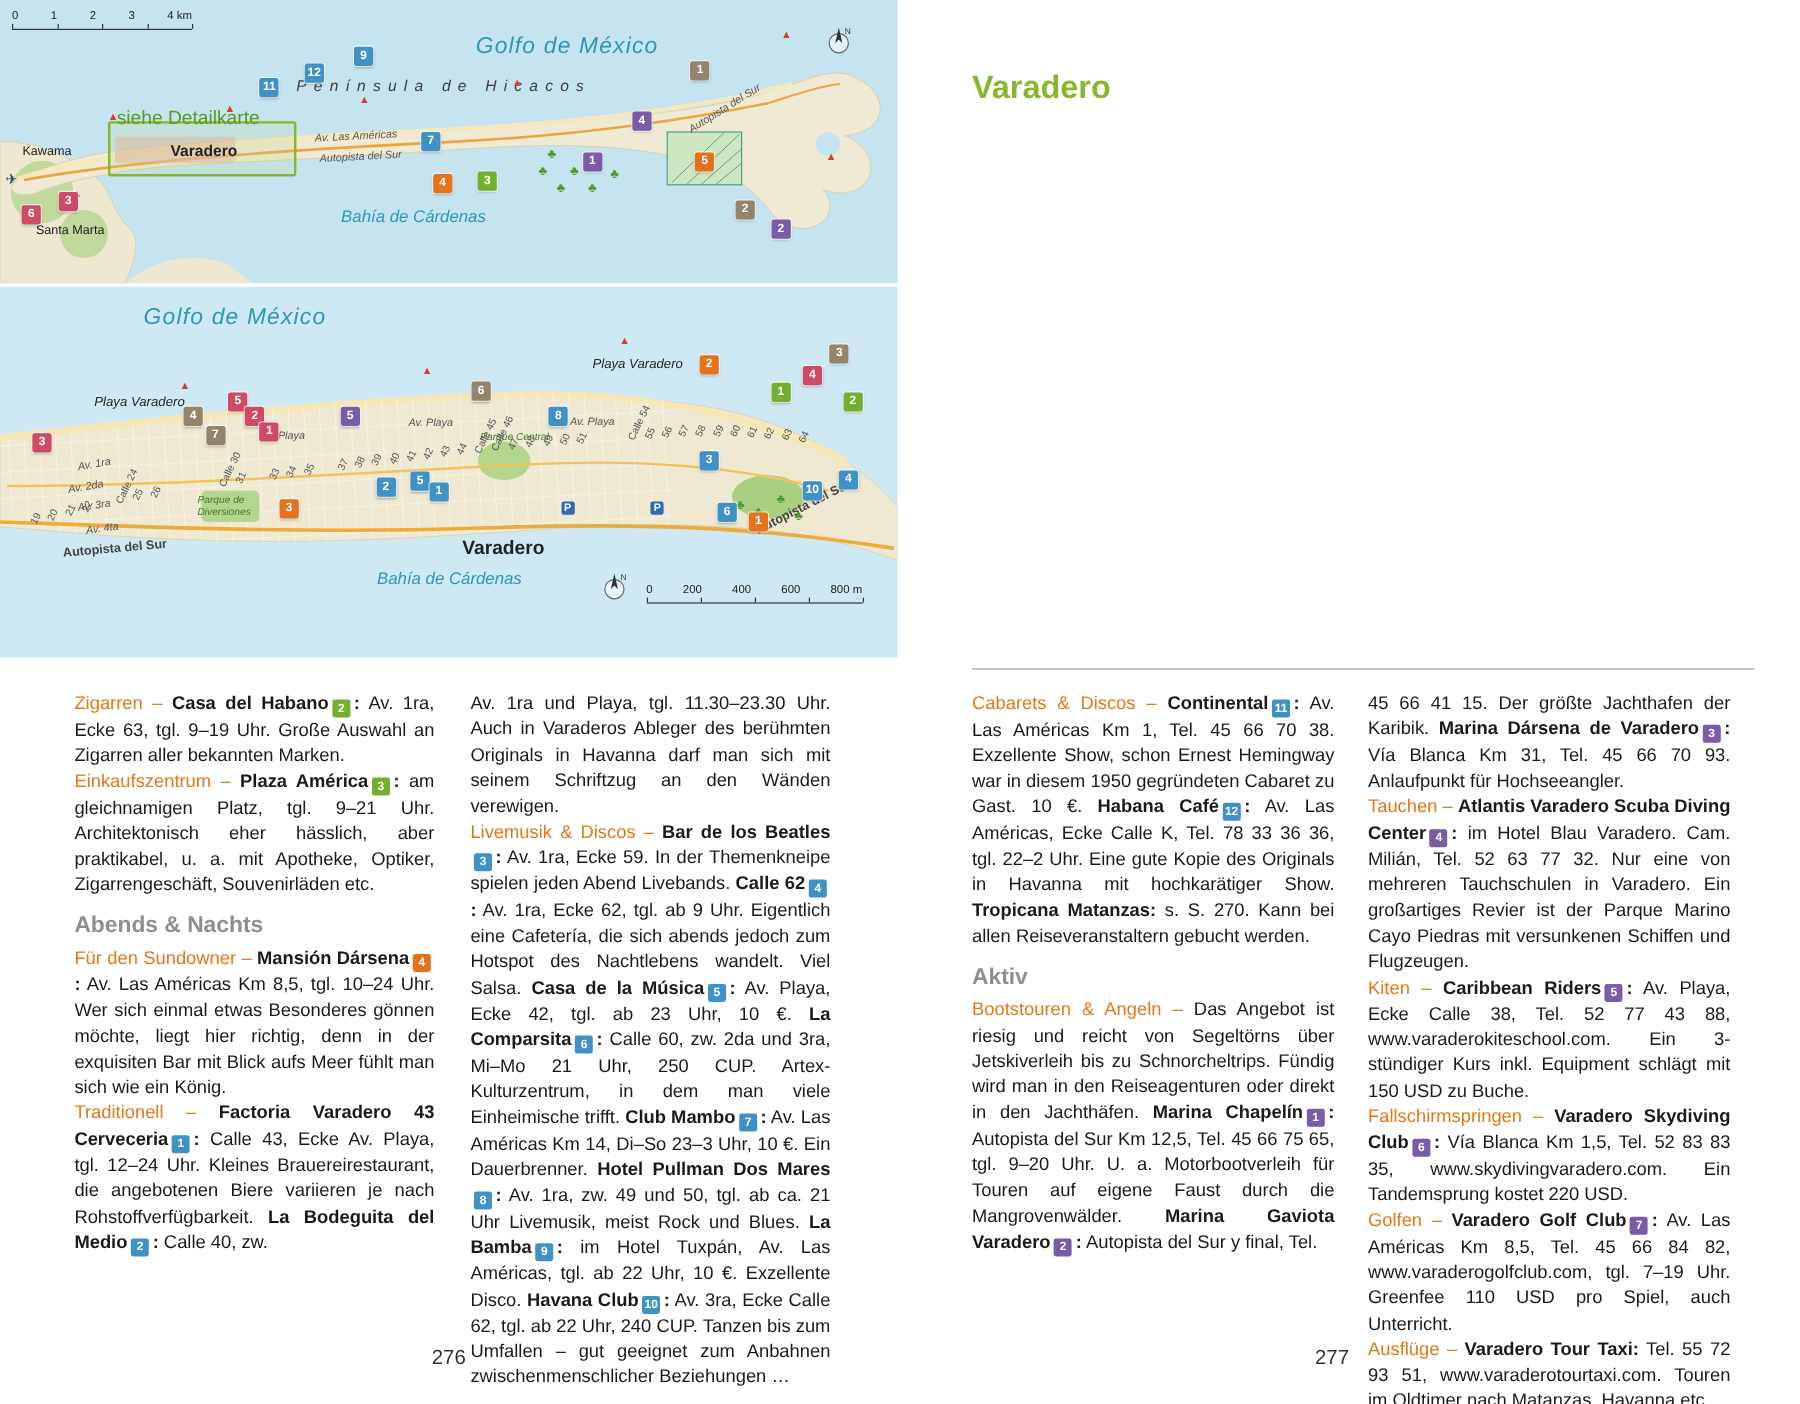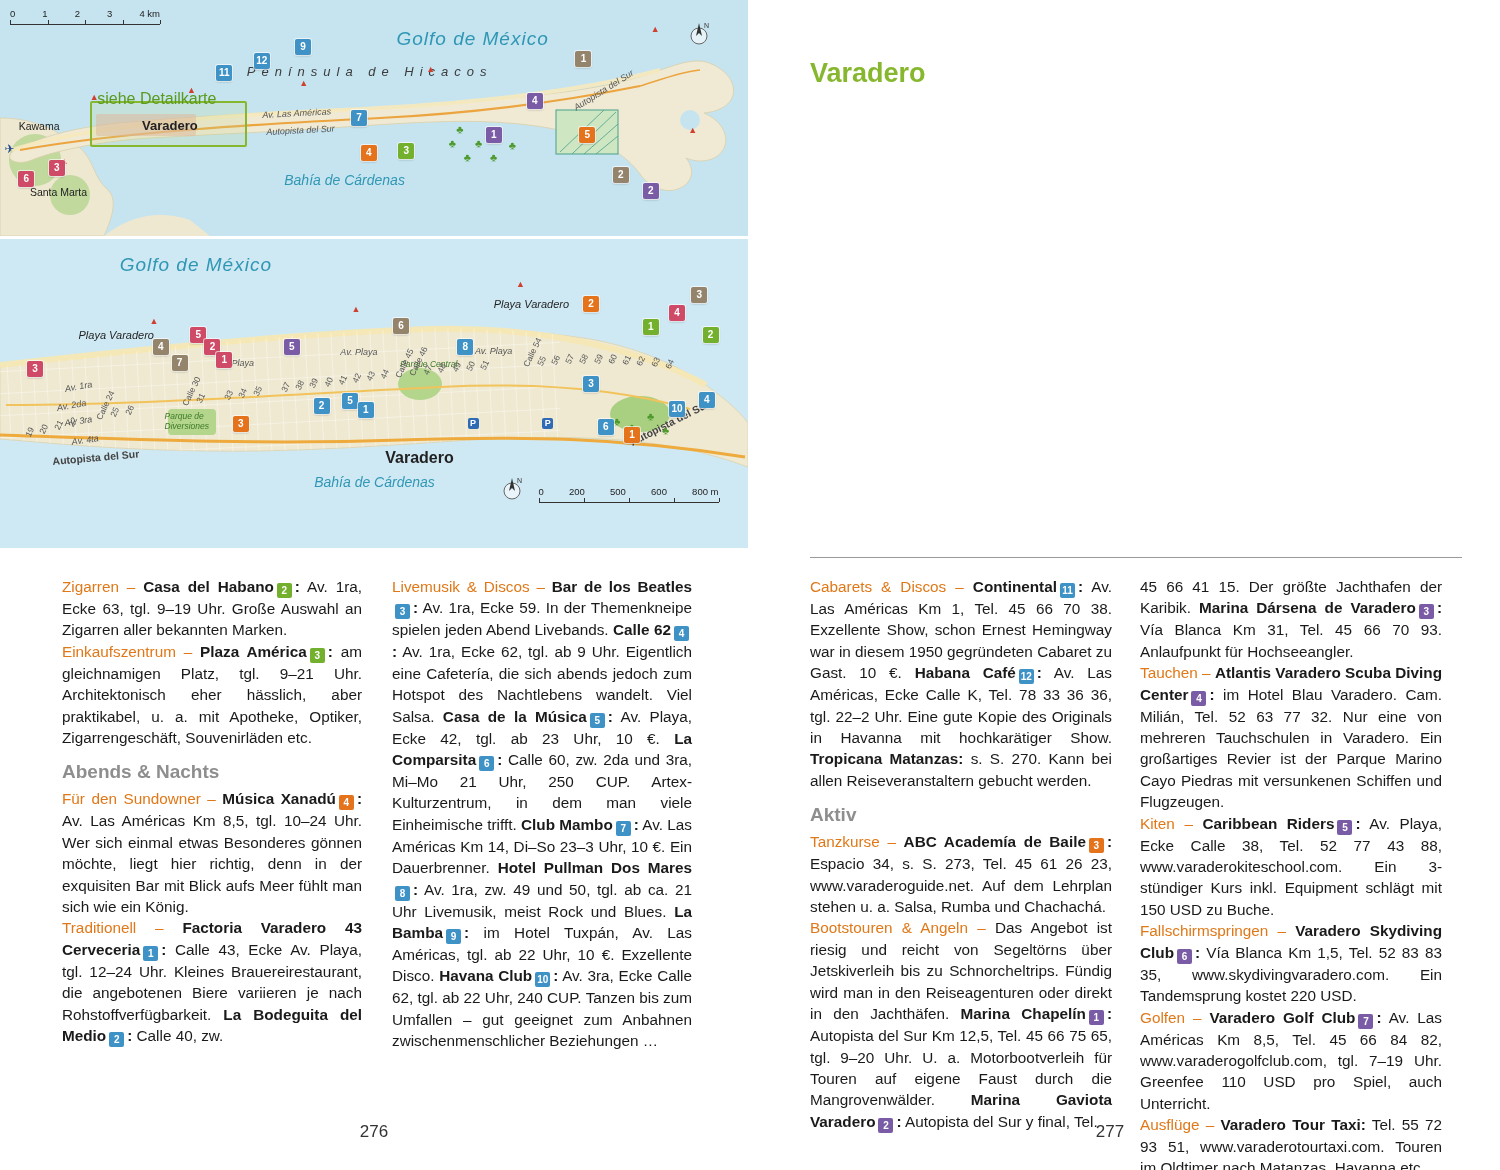--- a/index.html
+++ b/index.html
@@ -165,21 +165,21 @@
           <ellipse cx="420" cy="145" rx="22" ry="16" fill="#b3d68c"></ellipse>
           <rect x="168" y="170" width="48" height="26" rx="4" fill="#b3d68c"></rect>
           <ellipse cx="640" cy="175" rx="30" ry="18" fill="#a8d080"></ellipse>
           <path d="M0,196 C120,200 260,206 400,201 C520,197 620,198 745,218" fill="none" stroke="#eeaa3c" stroke-width="3"></path>
           <path d="M6,166 C140,166 300,155 440,148 C540,143 620,150 690,170" fill="none" stroke="#f2c35a" stroke-width="2"></path>
         </svg>
         <div class="scalebar" style="left:72%;top:80%;width:180px;">
           <div class="scale-labels">
               <span>0</span>
               <span>200</span>
-              <span>500</span>
+              <span>400</span>
               <span>600</span>
               <span>800 m</span>
             </div>
             <div class="scale-line">
               <i style="left: 0%;"></i>
               <i style="left: 25%;"></i>
               <i style="left: 50%;"></i>
               <i style="left: 75%;"></i>
               <i style="left: 100%;"></i>
             </div>
@@ -275,39 +275,39 @@
           <div class="mapmk" style="background: rgb(228, 115, 28); left: 84.5%; top: 63.5%;">1</div>
           <div class="mapmk" style="background: rgb(63, 146, 198); left: 90.5%; top: 55%;">10</div>
           <div class="mapmk" style="background: rgb(63, 146, 198); left: 94.5%; top: 52%;">4</div>
         </div>
     </div>
 
     <div class="txtcol" id="col1">
         <p><span class="lead">Zigarren – </span><span class="b">Casa del Habano</span><span class="mk" style="background: rgb(114, 176, 46);">2</span><span class="b">:</span><span class=""> Av. 1ra, Ecke 63, tgl. 9–19 Uhr. Große Auswahl an Zigarren aller bekannten Marken.</span></p>
         <p><span class="lead">Einkaufszentrum – </span><span class="b">Plaza América</span><span class="mk" style="background: rgb(114, 176, 46);">3</span><span class="b">:</span><span class=""> am gleichnamigen Platz, tgl. 9–21 Uhr. Architektonisch eher hässlich, aber praktikabel, u. a. mit Apotheke, Optiker, Zigarrengeschäft, Souvenirläden etc.</span></p>
         <div class="colhead">Abends &amp; Nachts</div>
-        <p><span class="lead">Für den Sundowner – </span><span class="b">Música Xanadú</span><span class="mk" style="background: rgb(228, 115, 28);">4</span><span class="b">:</span><span class=""> Av. Las Américas Km 8,5, tgl. 10–24 Uhr. Wer sich einmal etwas Besonderes gönnen möchte, liegt hier richtig, denn in der exquisiten Bar mit Blick aufs Meer fühlt man sich wie ein König.</span></p>
+        <p><span class="lead">Für den Sundowner – </span><span class="b">Mansión Dársena</span><span class="mk" style="background: rgb(228, 115, 28);">4</span><span class="b">:</span><span class=""> Av. Las Américas Km 8,5, tgl. 10–24 Uhr. Wer sich einmal etwas Besonderes gönnen möchte, liegt hier richtig, denn in der exquisiten Bar mit Blick aufs Meer fühlt man sich wie ein König.</span></p>
         <p><span class="lead">Traditionell – </span><span class="b">Factoria Varadero 43 Cerveceria</span><span class="mk" style="background: rgb(63, 146, 198);">1</span><span class="b">:</span><span class=""> Calle 43, Ecke Av. Playa, tgl. 12–24 Uhr. Kleines Brauereirestaurant, die angebotenen Biere variieren je nach Rohstoffverfügbarkeit. </span><span class="b">La Bodeguita del Medio</span><span class="mk" style="background: rgb(63, 146, 198);">2</span><span class="b">:</span><span class=""> Calle 40, zw.</span></p>
       </div>
     <div class="txtcol" id="col2">
+        <p><span class="">Av. 1ra und Playa, tgl. 11.30–23.30 Uhr. Auch in Varaderos Ableger des berühmten Originals in Havanna darf man sich mit seinem Schriftzug an den Wänden verewigen.</span></p>
         <p><span class="lead">Livemusik &amp; Discos – </span><span class="b">Bar de los Beatles</span><span class="mk" style="background: rgb(63, 146, 198);">3</span><span class="b">:</span><span class=""> Av. 1ra, Ecke 59. In der Themenkneipe spielen jeden Abend Livebands. </span><span class="b">Calle 62</span><span class="mk" style="background: rgb(63, 146, 198);">4</span><span class="b">:</span><span class=""> Av. 1ra, Ecke 62, tgl. ab 9 Uhr. Eigentlich eine Cafetería, die sich abends jedoch zum Hotspot des Nachtlebens wandelt. Viel Salsa. </span><span class="b">Casa de la Música</span><span class="mk" style="background: rgb(63, 146, 198);">5</span><span class="b">:</span><span class=""> Av. Playa, Ecke 42, tgl. ab 23 Uhr, 10 €. </span><span class="b">La Comparsita</span><span class="mk" style="background: rgb(63, 146, 198);">6</span><span class="b">:</span><span class=""> Calle 60, zw. 2da und 3ra, Mi–Mo 21 Uhr, 250 CUP. Artex-Kulturzentrum, in dem man viele Einheimische trifft. </span><span class="b">Club Mambo</span><span class="mk" style="background: rgb(63, 146, 198);">7</span><span class="b">:</span><span class=""> Av. Las Américas Km 14, Di–So 23–3 Uhr, 10 €. Ein Dauerbrenner. </span><span class="b">Hotel Pullman Dos Mares</span><span class="mk" style="background: rgb(63, 146, 198);">8</span><span class="b">:</span><span class=""> Av. 1ra, zw. 49 und 50, tgl. ab ca. 21 Uhr Livemusik, meist Rock und Blues. </span><span class="b">La Bamba</span><span class="mk" style="background: rgb(63, 146, 198);">9</span><span class="b">:</span><span class=""> im Hotel Tuxpán, Av. Las Américas, tgl. ab 22 Uhr, 10 €. Exzellente Disco. </span><span class="b">Havana Club</span><span class="mk" style="background: rgb(63, 146, 198);">10</span><span class="b">:</span><span class=""> Av. 3ra, Ecke Calle 62, tgl. ab 22 Uhr, 240 CUP. Tanzen bis zum Umfallen – gut geeignet zum Anbahnen zwischenmenschlicher Beziehungen …</span></p>
       </div>
     <div class="pagenum" id="pagenum-left">276</div>
   </div>
 
   <div class="page" id="page-right">
     <div class="page-title" id="varadero-title" style="color: rgb(134, 183, 46);">Varadero</div>
 
   </div>
 
   <div class="divider"></div>
   <div class="txtcol" id="col3">
       <p><span class="lead">Cabarets &amp; Discos – </span><span class="b">Continental</span><span class="mk" style="background: rgb(63, 146, 198);">11</span><span class="b">:</span><span class=""> Av. Las Américas Km 1, Tel. 45 66 70 38. Exzellente Show, schon Ernest Hemingway war in diesem 1950 gegründeten Cabaret zu Gast. 10 €. </span><span class="b">Habana Café</span><span class="mk" style="background: rgb(63, 146, 198);">12</span><span class="b">:</span><span class=""> Av. Las Américas, Ecke Calle K, Tel. 78 33 36 36, tgl. 22–2 Uhr. Eine gute Kopie des Originals in Havanna mit hochkarätiger Show. </span><span class="b">Tropicana Matanzas:</span><span class=""> s. S. 270. Kann bei allen Reiseveranstaltern gebucht werden.</span></p>
       <div class="colhead">Aktiv</div>
-      <p><span class="lead">Tanzkurse – </span><span class="b">ABC Academía de Baile</span><span class="mk" style="background: rgb(228, 115, 28);">3</span><span class="b">:</span><span class=""> Espacio 34, s. S. 273, Tel. 45 61 26 23, www.varaderoguide.net. Auf dem Lehrplan stehen u. a. Salsa, Rumba und Chachachá.</span></p>
       <p><span class="lead">Bootstouren &amp; Angeln – </span><span class="">Das Angebot ist riesig und reicht von Segeltörns über Jetskiverleih bis zu Schnorcheltrips. Fündig wird man in den Reiseagenturen oder direkt in den Jachthäfen. </span><span class="b">Marina Chapelín</span><span class="mk" style="background: rgb(122, 91, 166);">1</span><span class="b">:</span><span class=""> Autopista del Sur Km 12,5, Tel. 45 66 75 65, tgl. 9–20 Uhr. U. a. Motorbootverleih für Touren auf eigene Faust durch die Mangrovenwälder. </span><span class="b">Marina Gaviota Varadero</span><span class="mk" style="background: rgb(122, 91, 166);">2</span><span class="b">:</span><span class=""> Autopista del Sur y final, Tel.</span></p>
     </div>
   <div class="txtcol" id="col4">
       <p><span class="">45 66 41 15. Der größte Jachthafen der Karibik. </span><span class="b">Marina Dársena de Varadero</span><span class="mk" style="background: rgb(122, 91, 166);">3</span><span class="b">:</span><span class=""> Vía Blanca Km 31, Tel. 45 66 70 93. Anlaufpunkt für Hochseeangler.</span></p>
       <p><span class="lead">Tauchen – </span><span class="b">Atlantis Varadero Scuba Diving Center</span><span class="mk" style="background: rgb(122, 91, 166);">4</span><span class="b">:</span><span class=""> im Hotel Blau Varadero. Cam. Milián, Tel. 52 63 77 32. Nur eine von mehreren Tauchschulen in Varadero. Ein großartiges Revier ist der Parque Marino Cayo Piedras mit versunkenen Schiffen und Flugzeugen.</span></p>
       <p><span class="lead">Kiten – </span><span class="b">Caribbean Riders</span><span class="mk" style="background: rgb(122, 91, 166);">5</span><span class="b">:</span><span class=""> Av. Playa, Ecke Calle 38, Tel. 52 77 43 88, www.varaderokiteschool.com. Ein 3-stündiger Kurs inkl. Equipment schlägt mit 150 USD zu Buche.</span></p>
       <p><span class="lead">Fallschirmspringen – </span><span class="b">Varadero Skydiving Club</span><span class="mk" style="background: rgb(122, 91, 166);">6</span><span class="b">:</span><span class=""> Vía Blanca Km 1,5, Tel. 52 83 83 35, www.skydivingvaradero.com. Ein Tandemsprung kostet 220 USD.</span></p>
       <p><span class="lead">Golfen – </span><span class="b">Varadero Golf Club</span><span class="mk" style="background: rgb(122, 91, 166);">7</span><span class="b">:</span><span class=""> Av. Las Américas Km 8,5, Tel. 45 66 84 82, www.varaderogolfclub.com, tgl. 7–19 Uhr. Greenfee 110 USD pro Spiel, auch Unterricht.</span></p>
       <p><span class="lead">Ausflüge – </span><span class="b">Varadero Tour Taxi:</span><span class=""> Tel. 55 72 93 51, www.varaderotourtaxi.com. Touren im Oldtimer nach Matanzas, Havanna etc.</span></p>
     </div>

